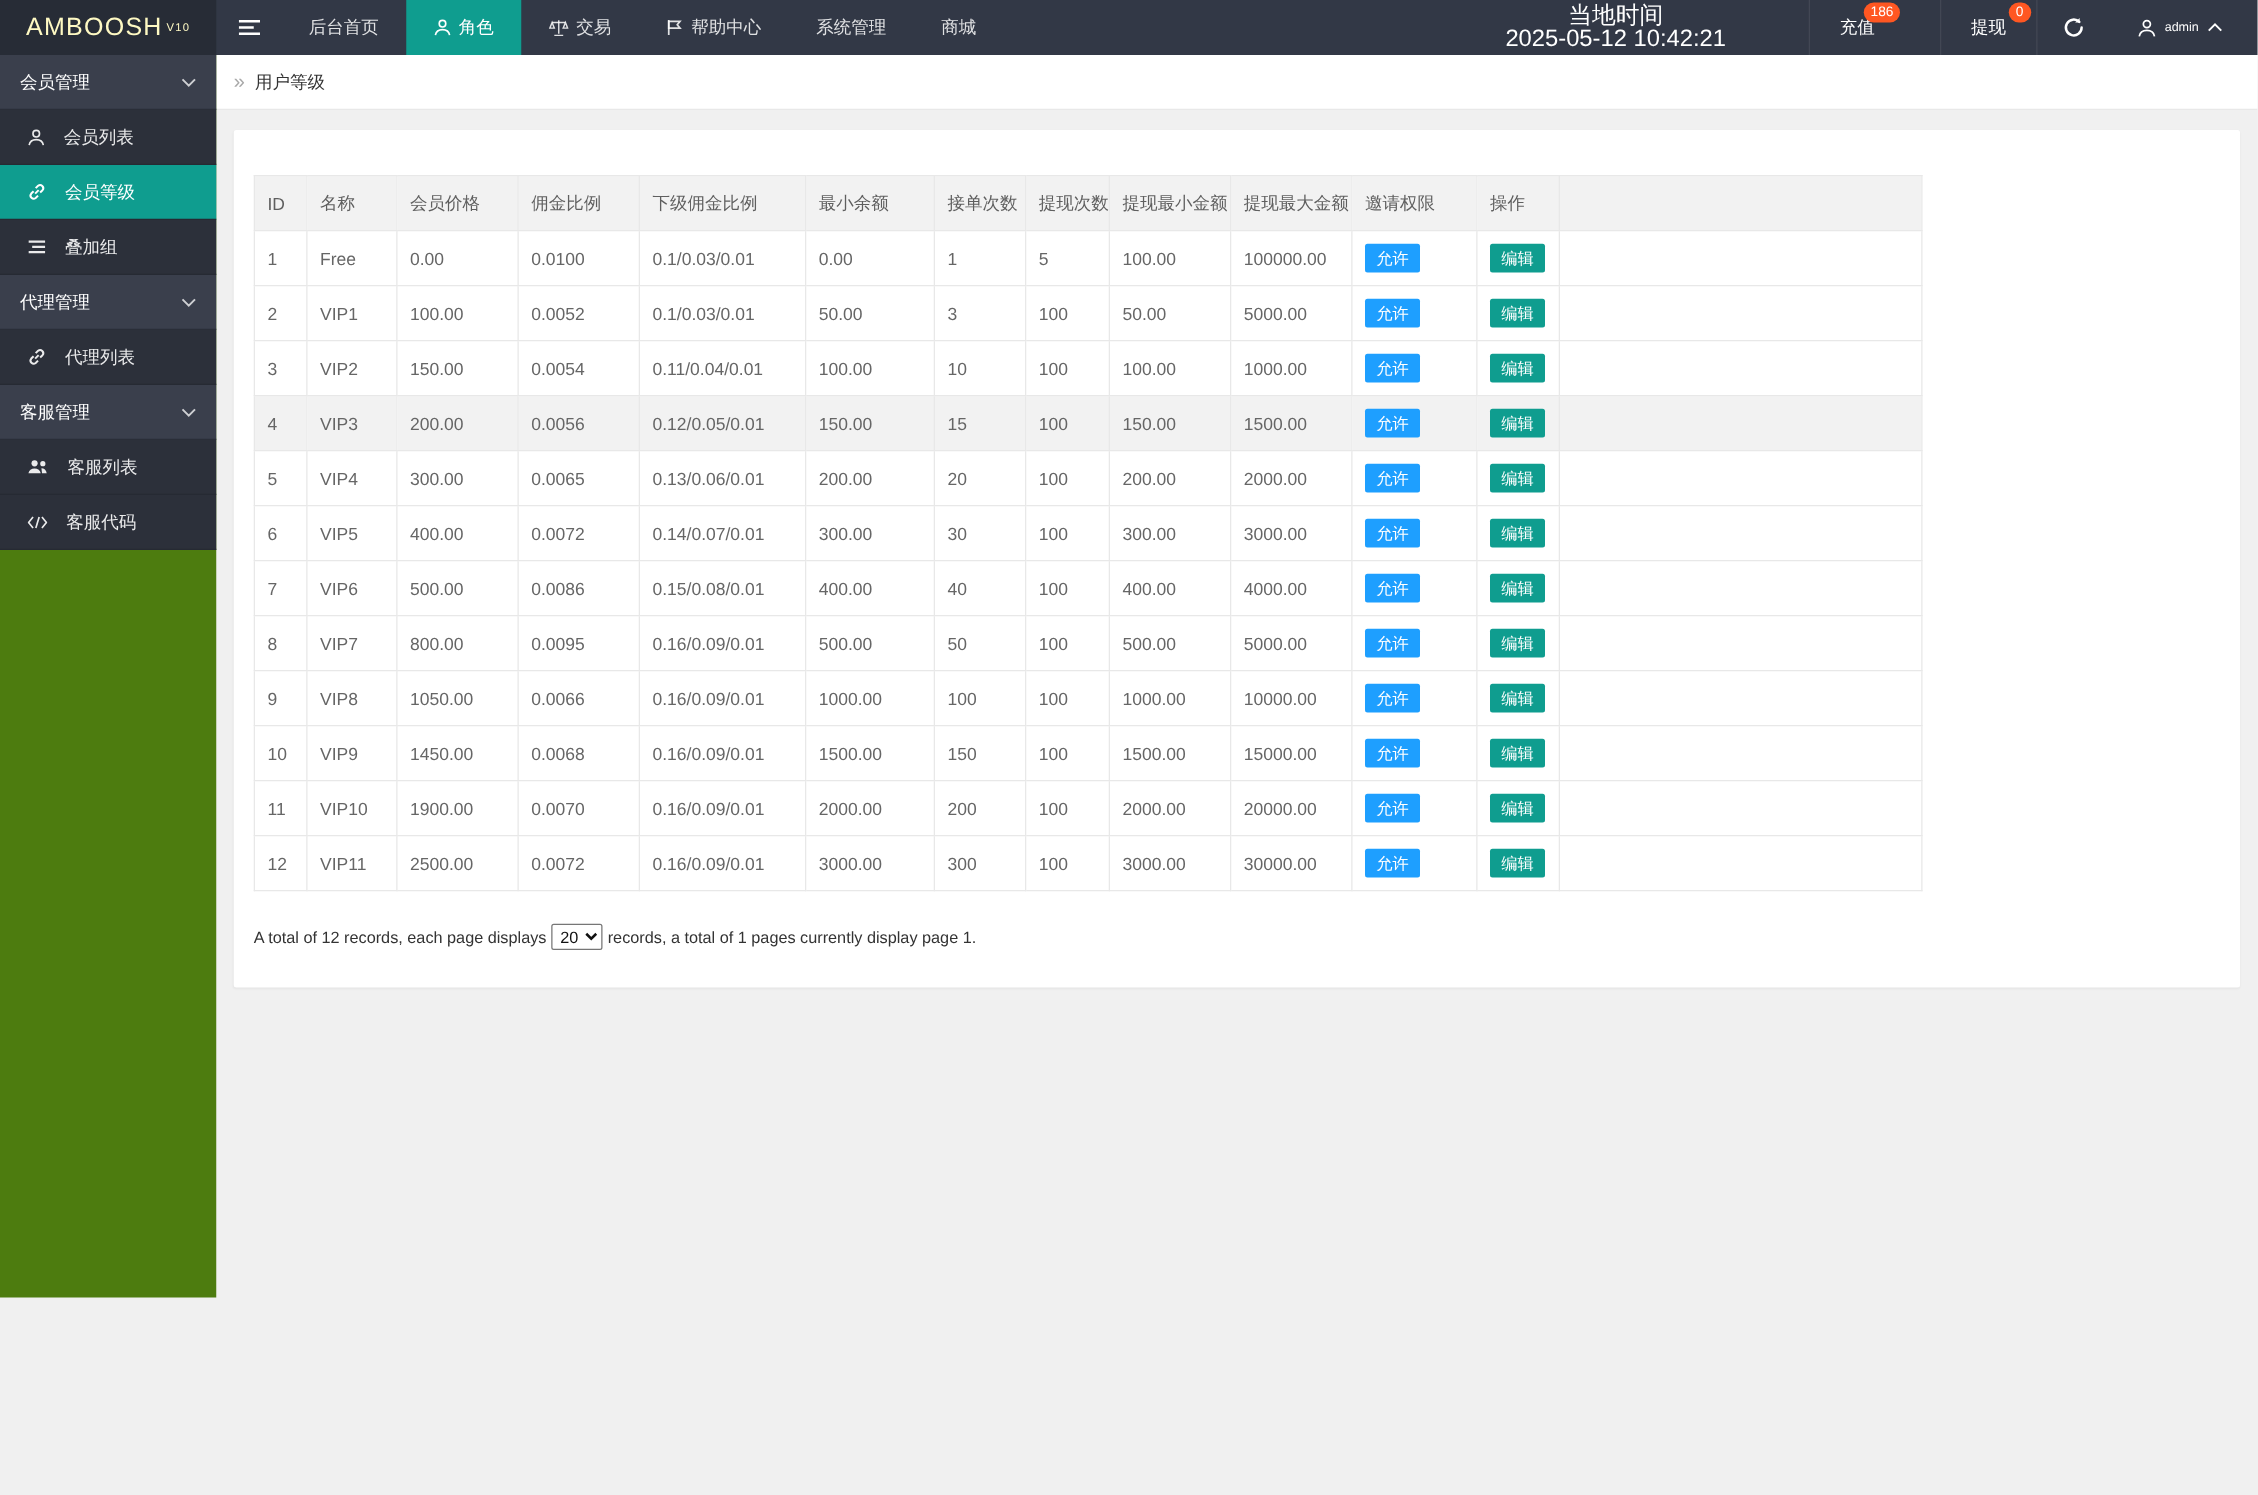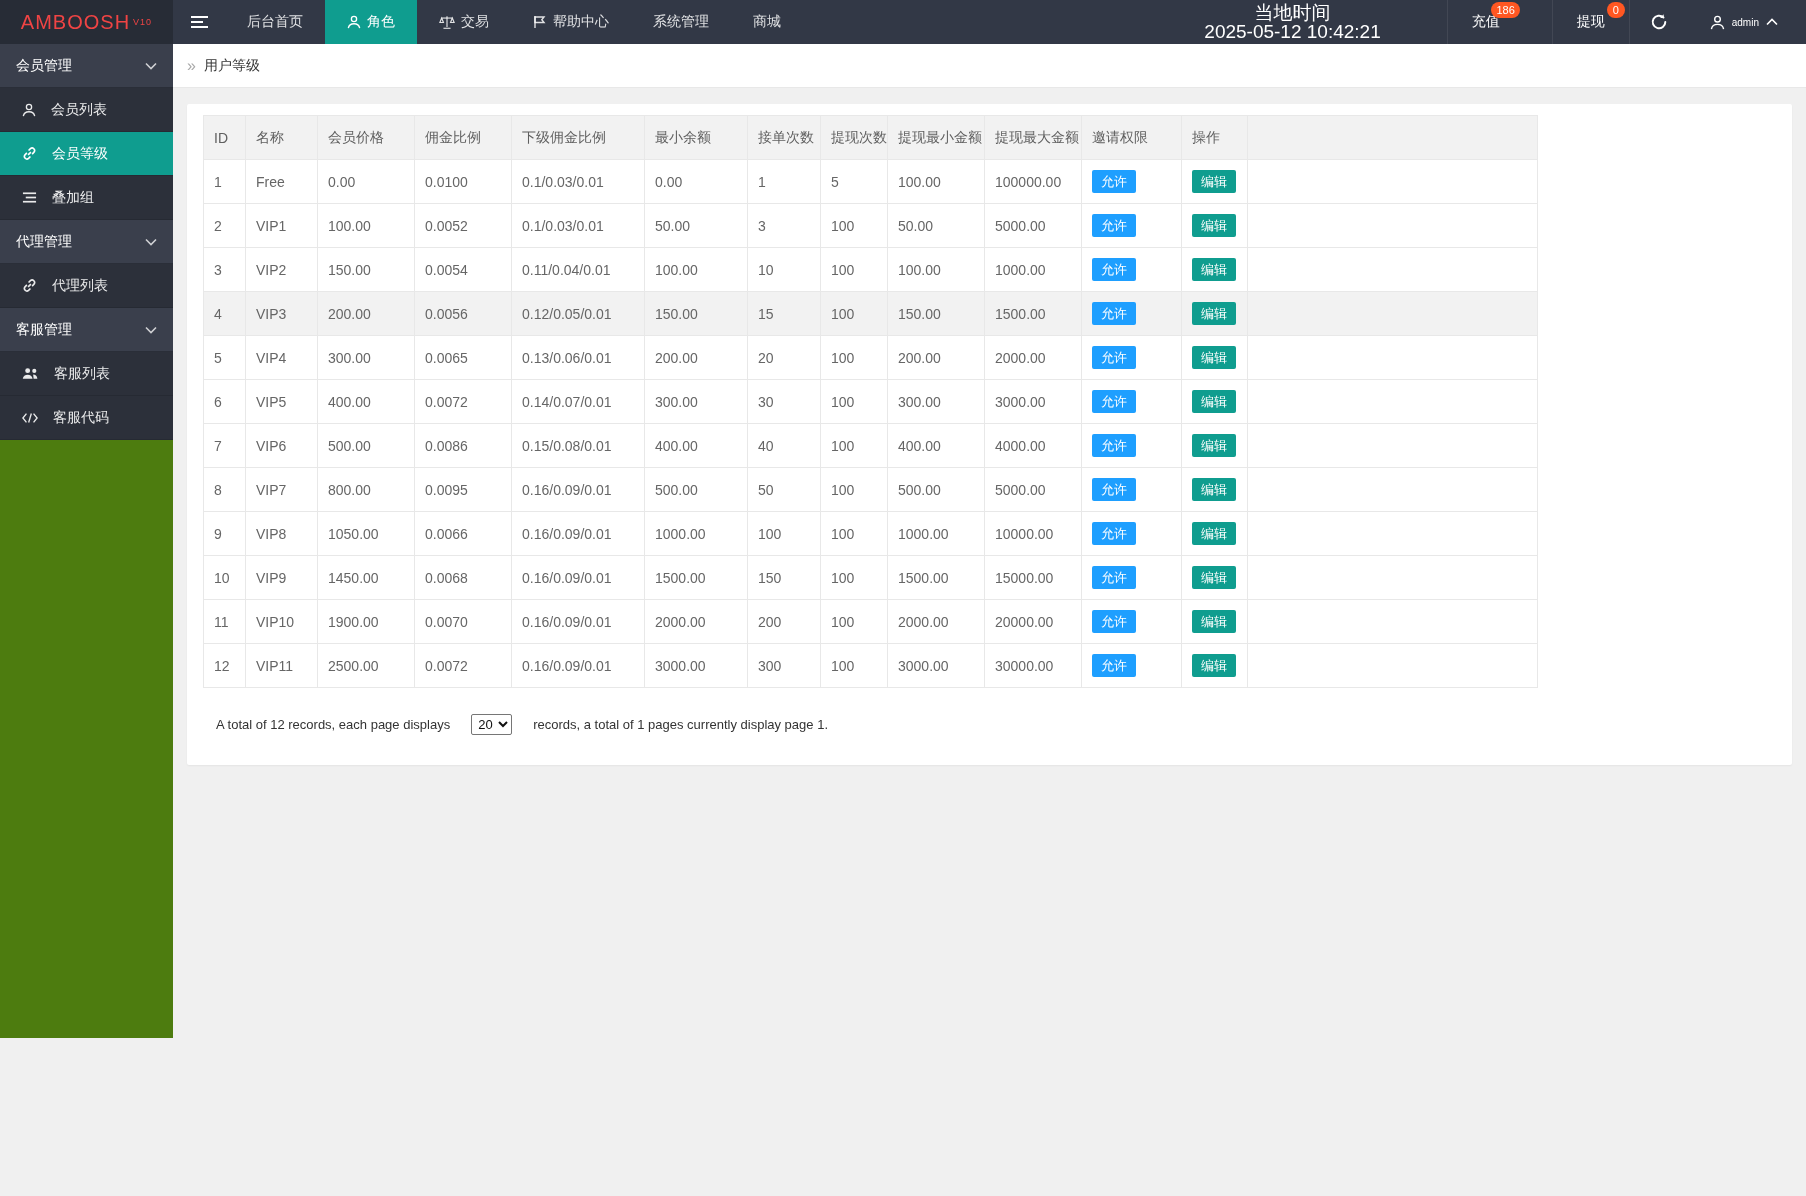--- a/index.html
+++ b/index.html
@@ -1,20 +1,20 @@
 <!DOCTYPE html>
 <html><head>
 <meta charset="utf-8">
 <style>
   * { margin:0; padding:0; box-sizing:border-box; }
   html,body { width:1806px; height:1196px; background:#f0f0f0; font-family:"Liberation Sans","DejaVu Sans",sans-serif; overflow:hidden; }
 
   
   .topbar { position:absolute; left:0; top:0; width:1806px; height:44px; background:#323846; display:flex; align-items:stretch; z-index:10; }
-  .logo-area { width:173px; background:#272c36; color:#ef4444; display:flex; align-items:center; justify-content:center; font-size:20px; letter-spacing:1px; font-weight:400; }
+  .logo-area { width:173px; background:#272c36; color:#fef9c3; display:flex; align-items:center; justify-content:center; font-size:20px; letter-spacing:1px; font-weight:400; }
   .logo-area sup { font-size:9px; margin-left:3px; }
   .hamburger { width:52px; display:flex; align-items:center; justify-content:center; cursor:pointer; color:#fff; }
   .nav { display:flex; align-items:stretch; }
   .nav-item { display:flex; align-items:center; gap:6px; padding:0 22px; color:rgba(255,255,255,.85); font-size:14px; cursor:pointer; }
   .nav-item.active { background:#0f9d8f; color:#fff;justify-content:flex-end; }
   .icn { display:inline-flex; align-items:center; }
   .icn svg { display:block; }
 
   .topbar-right { margin-left:auto; display:flex; align-items:stretch; color:#fff; }
   .clock { display:flex; flex-direction:column; justify-content:center; align-items:center; padding:0 38px; font-size:19px; line-height:19px; color:#fff; }
@@ -30,36 +30,36 @@
   .side-item { height:44px; background:#2c303a; color:rgba(255,255,255,.9); font-size:14px; display:flex; align-items:center; gap:15px; padding:0 16px 0 22px; cursor:pointer; border-bottom:1px solid #262a33; }
   .side-item.active { background:#0f9d8f; color:#fff; }
 
   
   .crumbbar { position:absolute; left:173px; top:44px; width:1633px; height:44px; background:#fff; border-bottom:1px solid #e8e8e8; display:flex; align-items:center; padding:0 14px; }
   .crumb-arrows { color:#a9a9a9; font-size:16px; margin-right:8px; }
   .crumb-title { color:#333; font-size:14px; }
 
   
   .content { position:absolute; left:173px; top:88px; width:1633px; height:1108px; background:#f0f0f0; padding:16px 14px; }
-  .card { background:#fff; border-radius:2px; padding:11px 16px 30px 16px; min-height:658px; box-shadow:0 1px 2px rgba(0,0,0,.05); }
+  .card { background:#fff; border-radius:2px; padding:36px 16px 30px 16px; min-height:658px; box-shadow:0 1px 2px rgba(0,0,0,.05); }
 
   table.grid { border-collapse:collapse; width:1335px; table-layout:fixed; }
   table.grid th, table.grid td { border:1px solid #e8e8e8; font-weight:400; text-align:left; padding:0 10px; height:44px; font-size:14px; color:#666; white-space:nowrap; overflow:hidden; }
   table.grid th { background:#f2f2f2; color:#5f5f5f; }
   table.grid th.filler, table.grid td.filler { border-right:1px solid #e8e8e8; }
   table.grid tr.hl td { background:#f2f2f2; }
   table.grid col.c-id{width:42px} col.c-name{width:72px} col.c-price{width:97px} col.c-ratio{width:97px}
   col.c-subratio{width:133px} col.c-minbal{width:103px} col.c-orders{width:73px} col.c-wtimes{width:67px}
   col.c-wmin{width:97px} col.c-wmax{width:97px} col.c-invite{width:100px} col.c-op{width:66px} col.c-fill{width:auto}
 
   .btn { display:inline-block; padding:5px 9px; border-radius:2px; font-size:13px; color:#fff; cursor:pointer; line-height:1; }
   .btn-allow { background:#1e9fff; }
   .btn-edit { background:#0f9d8f; }
 
-  .table-footer { margin-top:26px; font-size:13px; color:#333; display:flex; align-items:center; gap:21px;margin-left:13px; }
+  .table-footer { margin-top:26px; font-size:13px; color:#333; display:flex; align-items:center; gap:4px; }
   .table-footer select { font-size:13px; padding:1px 2px; border:1px solid #767676; border-radius:2px; background:#fff; color:#111; }
 </style>
 </head>
 <body>
 
 <div class="topbar">
   <div class="logo-area">
     <span>AMBOOSH</span>
     <sup>V10</sup>
   </div>

